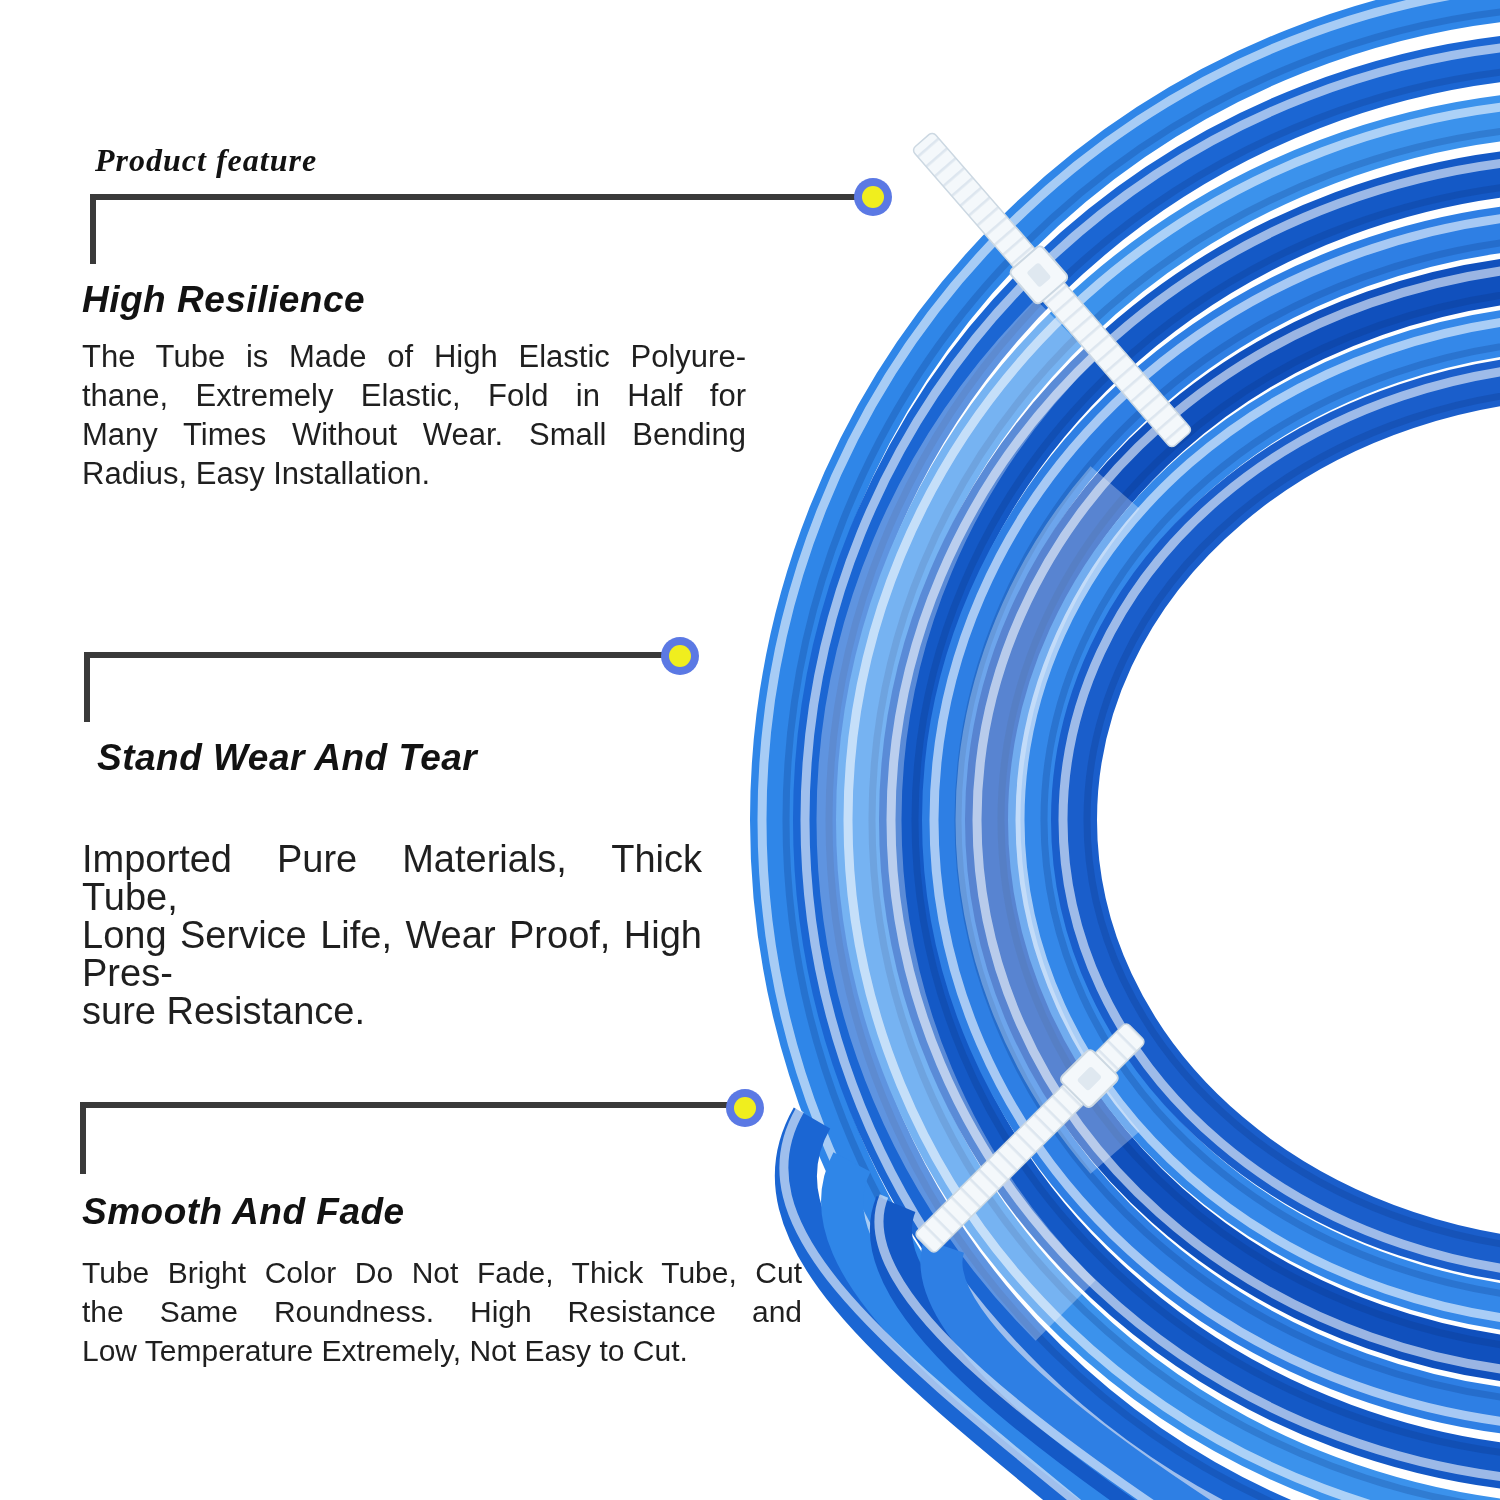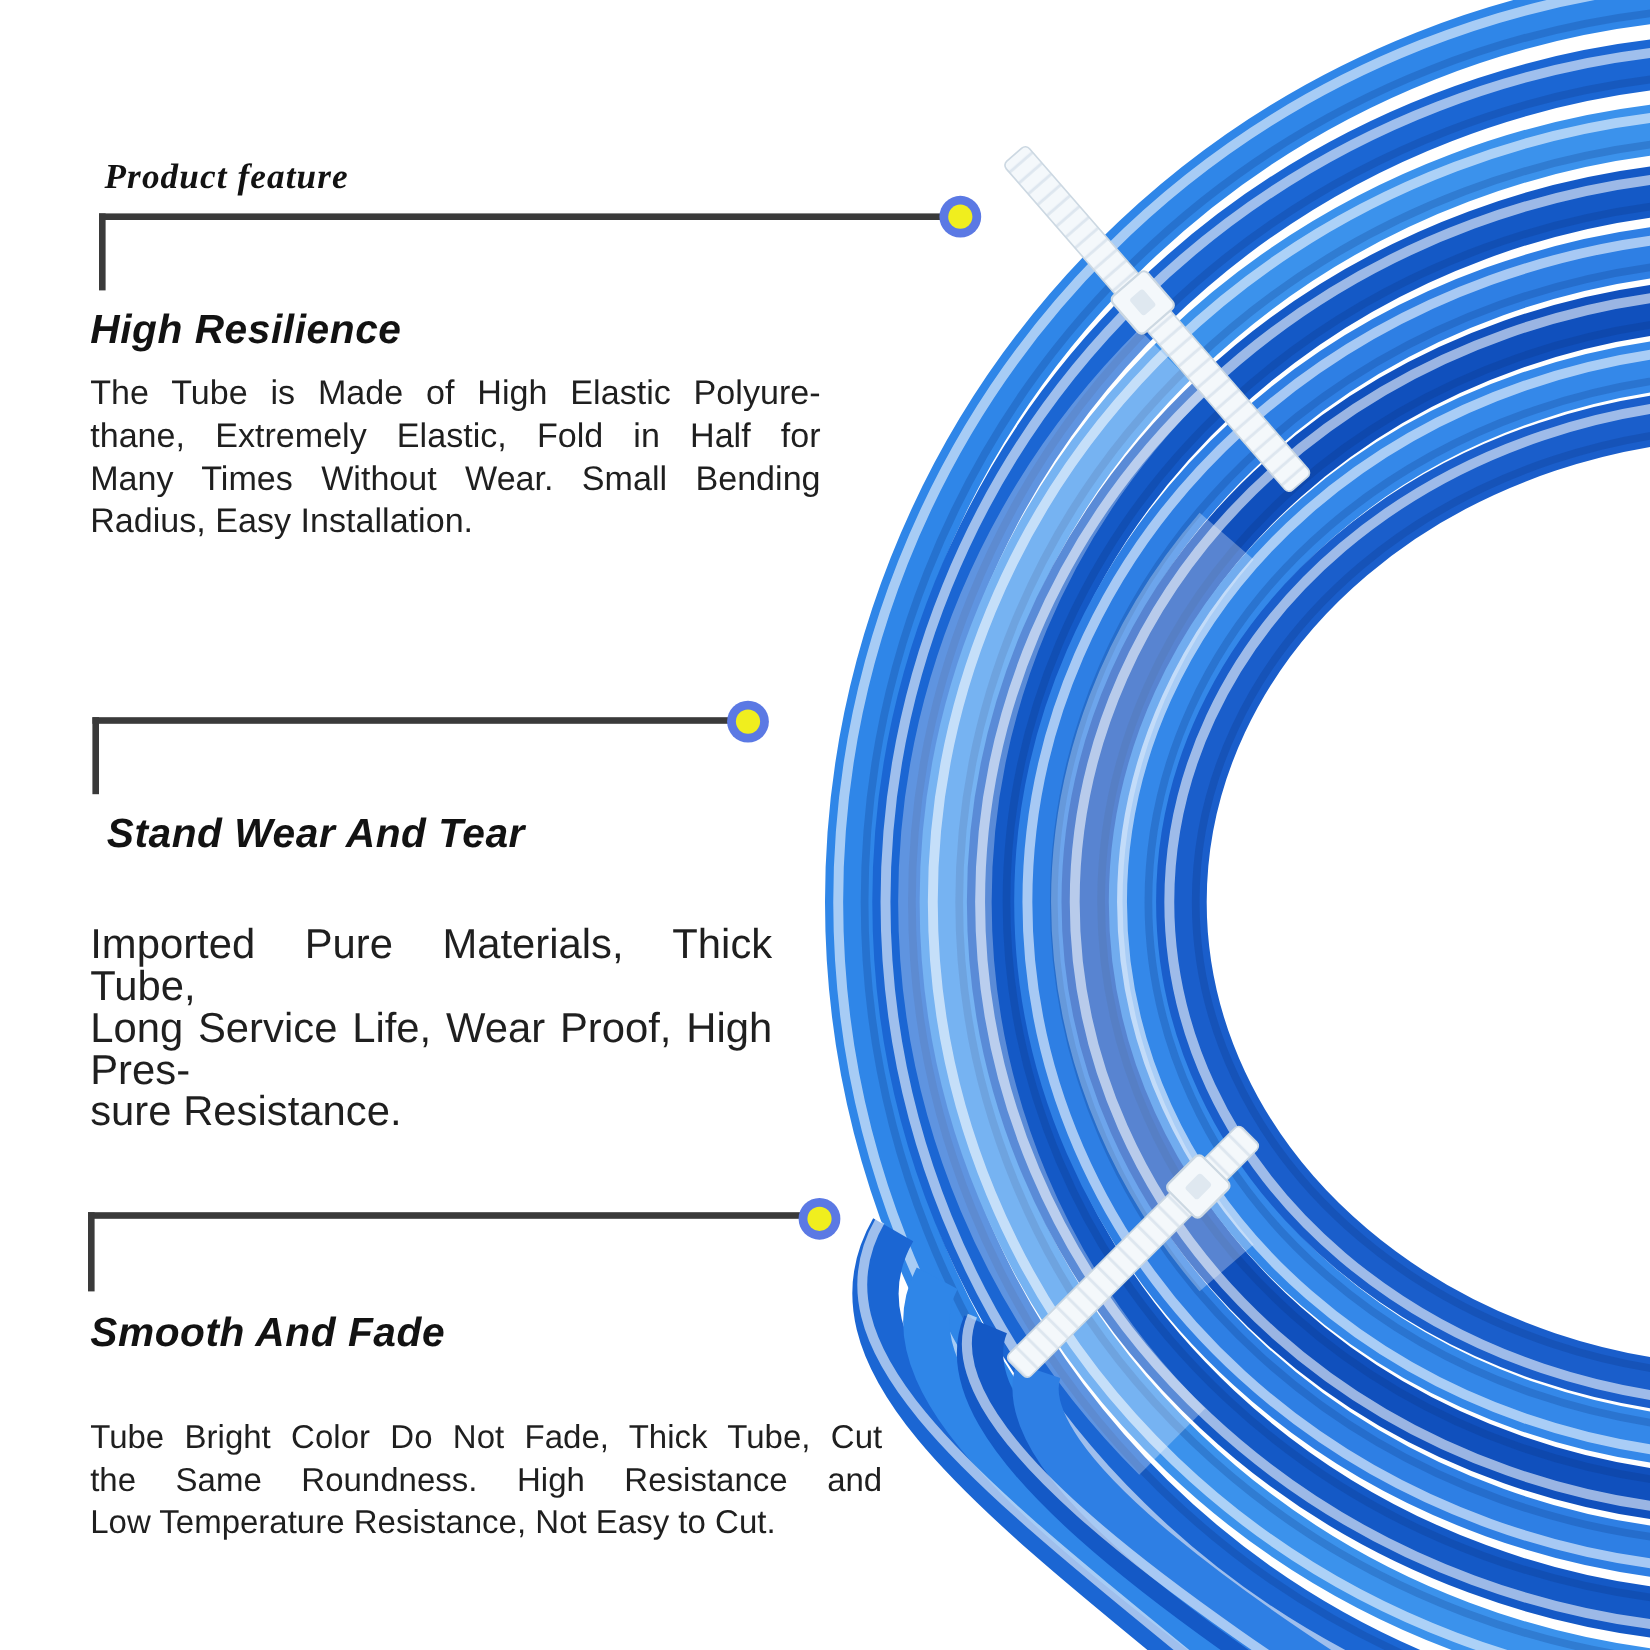--- a/index.html
+++ b/index.html
@@ -52,21 +52,21 @@
     letter-spacing:0.5px;
     white-space:nowrap;
   }
   .heading-1 { left:82px; top:276px; }
   .heading-2 { left:82px; top:734px;margin-left:15px; }
   .heading-3 { left:82px; top:1188px; }
 
   .section-body { color:var(--text); }
   .body-1 { left:82px; top:337px; width:664px; font-size:31px; line-height:39px; }
   .body-2 { left:82px; top:840px;  width:620px; font-size:38px; line-height:38px; }
-  .body-3 { left:82px; top:1287px; width:720px; font-size:30px; line-height:39px; }
+  .body-3 { left:82px; top:1253px; width:720px; font-size:30px; line-height:39px; }
 
   .jline { text-align:justify; text-align-last:justify; }
   .lastline { text-align:center; text-align-last:left; }
 
   .lc0 { stroke:var(--loop_colors-0); } .lc1 { stroke:var(--loop_colors-1); }
   .lc2 { stroke:var(--loop_colors-2); } .lc3 { stroke:var(--loop_colors-3); }
   .lc4 { stroke:var(--loop_colors-4); } .lc5 { stroke:var(--loop_colors-5); }
   .lc6 { stroke:var(--loop_colors-6); } .lc7 { stroke:var(--loop_colors-7); }
   .fc0 { stroke:var(--fan_colors-0); } .fc1 { stroke:var(--fan_colors-1); }
   .fc2 { stroke:var(--fan_colors-2); } .fc3 { stroke:var(--fan_colors-3); }
@@ -175,14 +175,14 @@
 
 <div class="overlay bracket bracket-3"></div>
 <div class="overlay marker marker-3">
   <div class="marker-center"></div>
 </div>
 
 <div class="overlay section-heading heading-3">Smooth And Fade</div>
 <div class="overlay section-body body-3">
   <div class="jline">Tube Bright Color Do Not Fade, Thick Tube, Cut</div>
   <div class="jline">the Same Roundness. High Resistance and</div>
-  <div class="lastline">Low Temperature Resistance, Not Easy to Cut.</div>
+  <div class="lastline">Low Temperature Extremely, Not Easy to Cut.</div>
 </div>
 
 </body></html>

